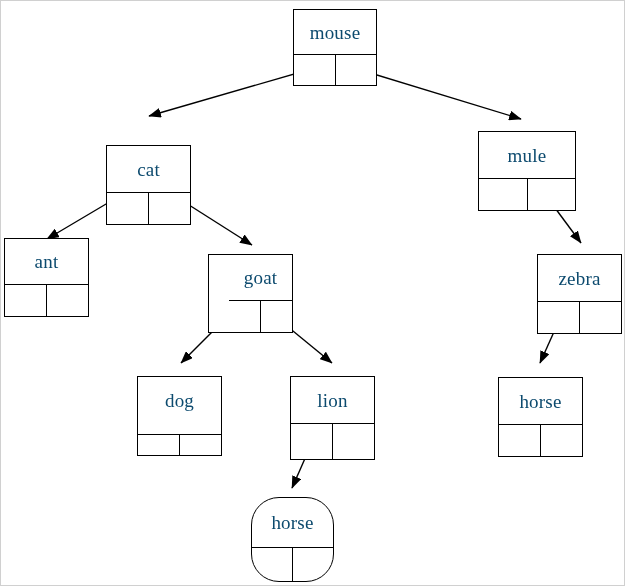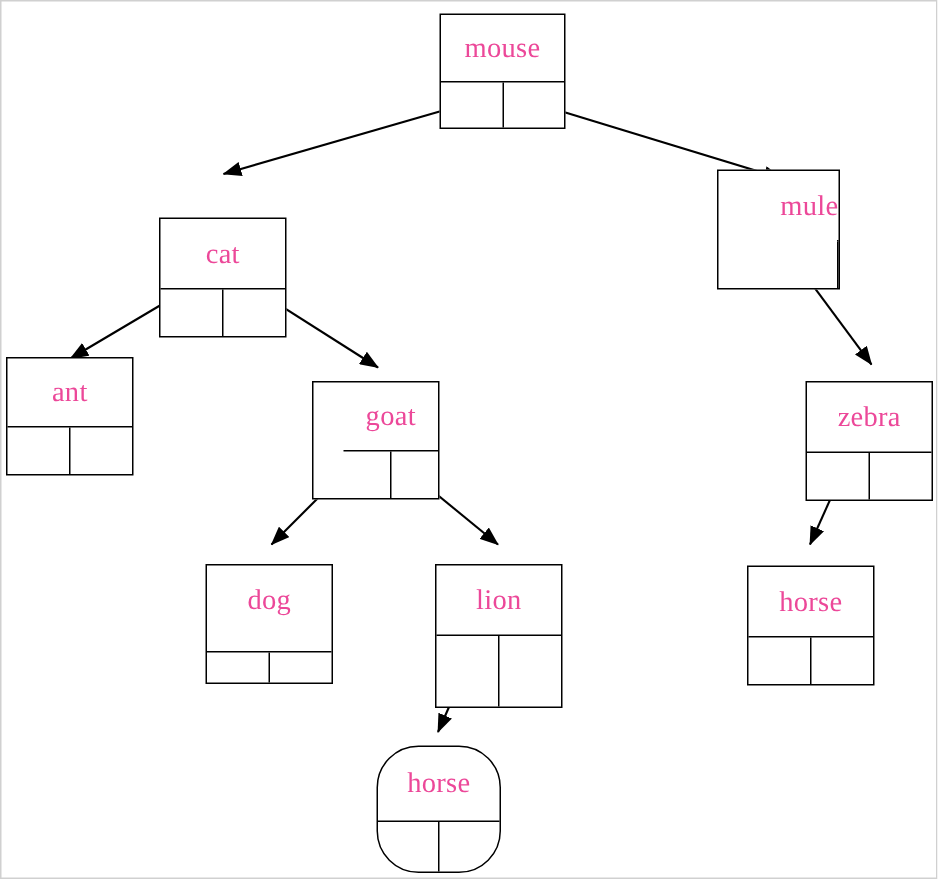--- a/index.html
+++ b/index.html
@@ -33,21 +33,21 @@
     background: #ffffff;
     display: flex;
     flex-direction: column;
   }
   .node-label {
     flex: 0 0 auto;
     display: flex;
     align-items: center;
     justify-content: center;
     font-size: 19px;
-    color: #ec4899;
+    color: #0c4a6e;
     line-height: 1;
     letter-spacing: 0.2px;
     user-select: none;
   }
   .node-ptrs {
     flex: 1 1 auto;
     display: flex;
     border-top: 1.5px solid #000000;
   }
   .ptr-cell {
@@ -90,21 +90,21 @@
           <div class="ptr-cell right"></div>
         </div>
       </div>
       <div class="node" style="left: 105px; top: 144px; width: 85px; height: 80px;">
         <div class="node-label" style="height: 46px;">cat</div>
         <div class="node-ptrs">
           <div class="ptr-cell left"></div>
           <div class="ptr-cell right"></div>
         </div>
       </div>
-      <div class="node" style="left: 477px; top: 112px; width: 82px; height: 80px; align-items: flex-end;">
+      <div class="node" style="left: 477px; top: 130px; width: 98px; height: 80px;">
         <div class="node-label" style="height: 46px;">mule</div>
         <div class="node-ptrs">
           <div class="ptr-cell left"></div>
           <div class="ptr-cell right"></div>
         </div>
       </div>
       <div class="node" style="left: 3px; top: 237px; width: 85px; height: 79px;">
         <div class="node-label" style="height: 45px;">ant</div>
         <div class="node-ptrs">
           <div class="ptr-cell left"></div>
@@ -125,21 +125,21 @@
           <div class="ptr-cell right"></div>
         </div>
       </div>
       <div class="node" style="left: 136px; top: 375px; width: 85px; height: 80px; gap: 11px;">
         <div class="node-label" style="height: 46px;">dog</div>
         <div class="node-ptrs">
           <div class="ptr-cell left"></div>
           <div class="ptr-cell right"></div>
         </div>
       </div>
-      <div class="node" style="left: 289px; top: 375px; width: 85px; height: 96px;">
+      <div class="node" style="left: 289px; top: 375px; width: 85px; height: 84px;">
         <div class="node-label" style="height: 46px;">lion</div>
         <div class="node-ptrs">
           <div class="ptr-cell left"></div>
           <div class="ptr-cell right"></div>
         </div>
       </div>
       <div class="node" style="left: 497px; top: 376px; width: 85px; height: 80px;">
         <div class="node-label" style="height: 46px;">horse</div>
         <div class="node-ptrs">
           <div class="ptr-cell left"></div>

